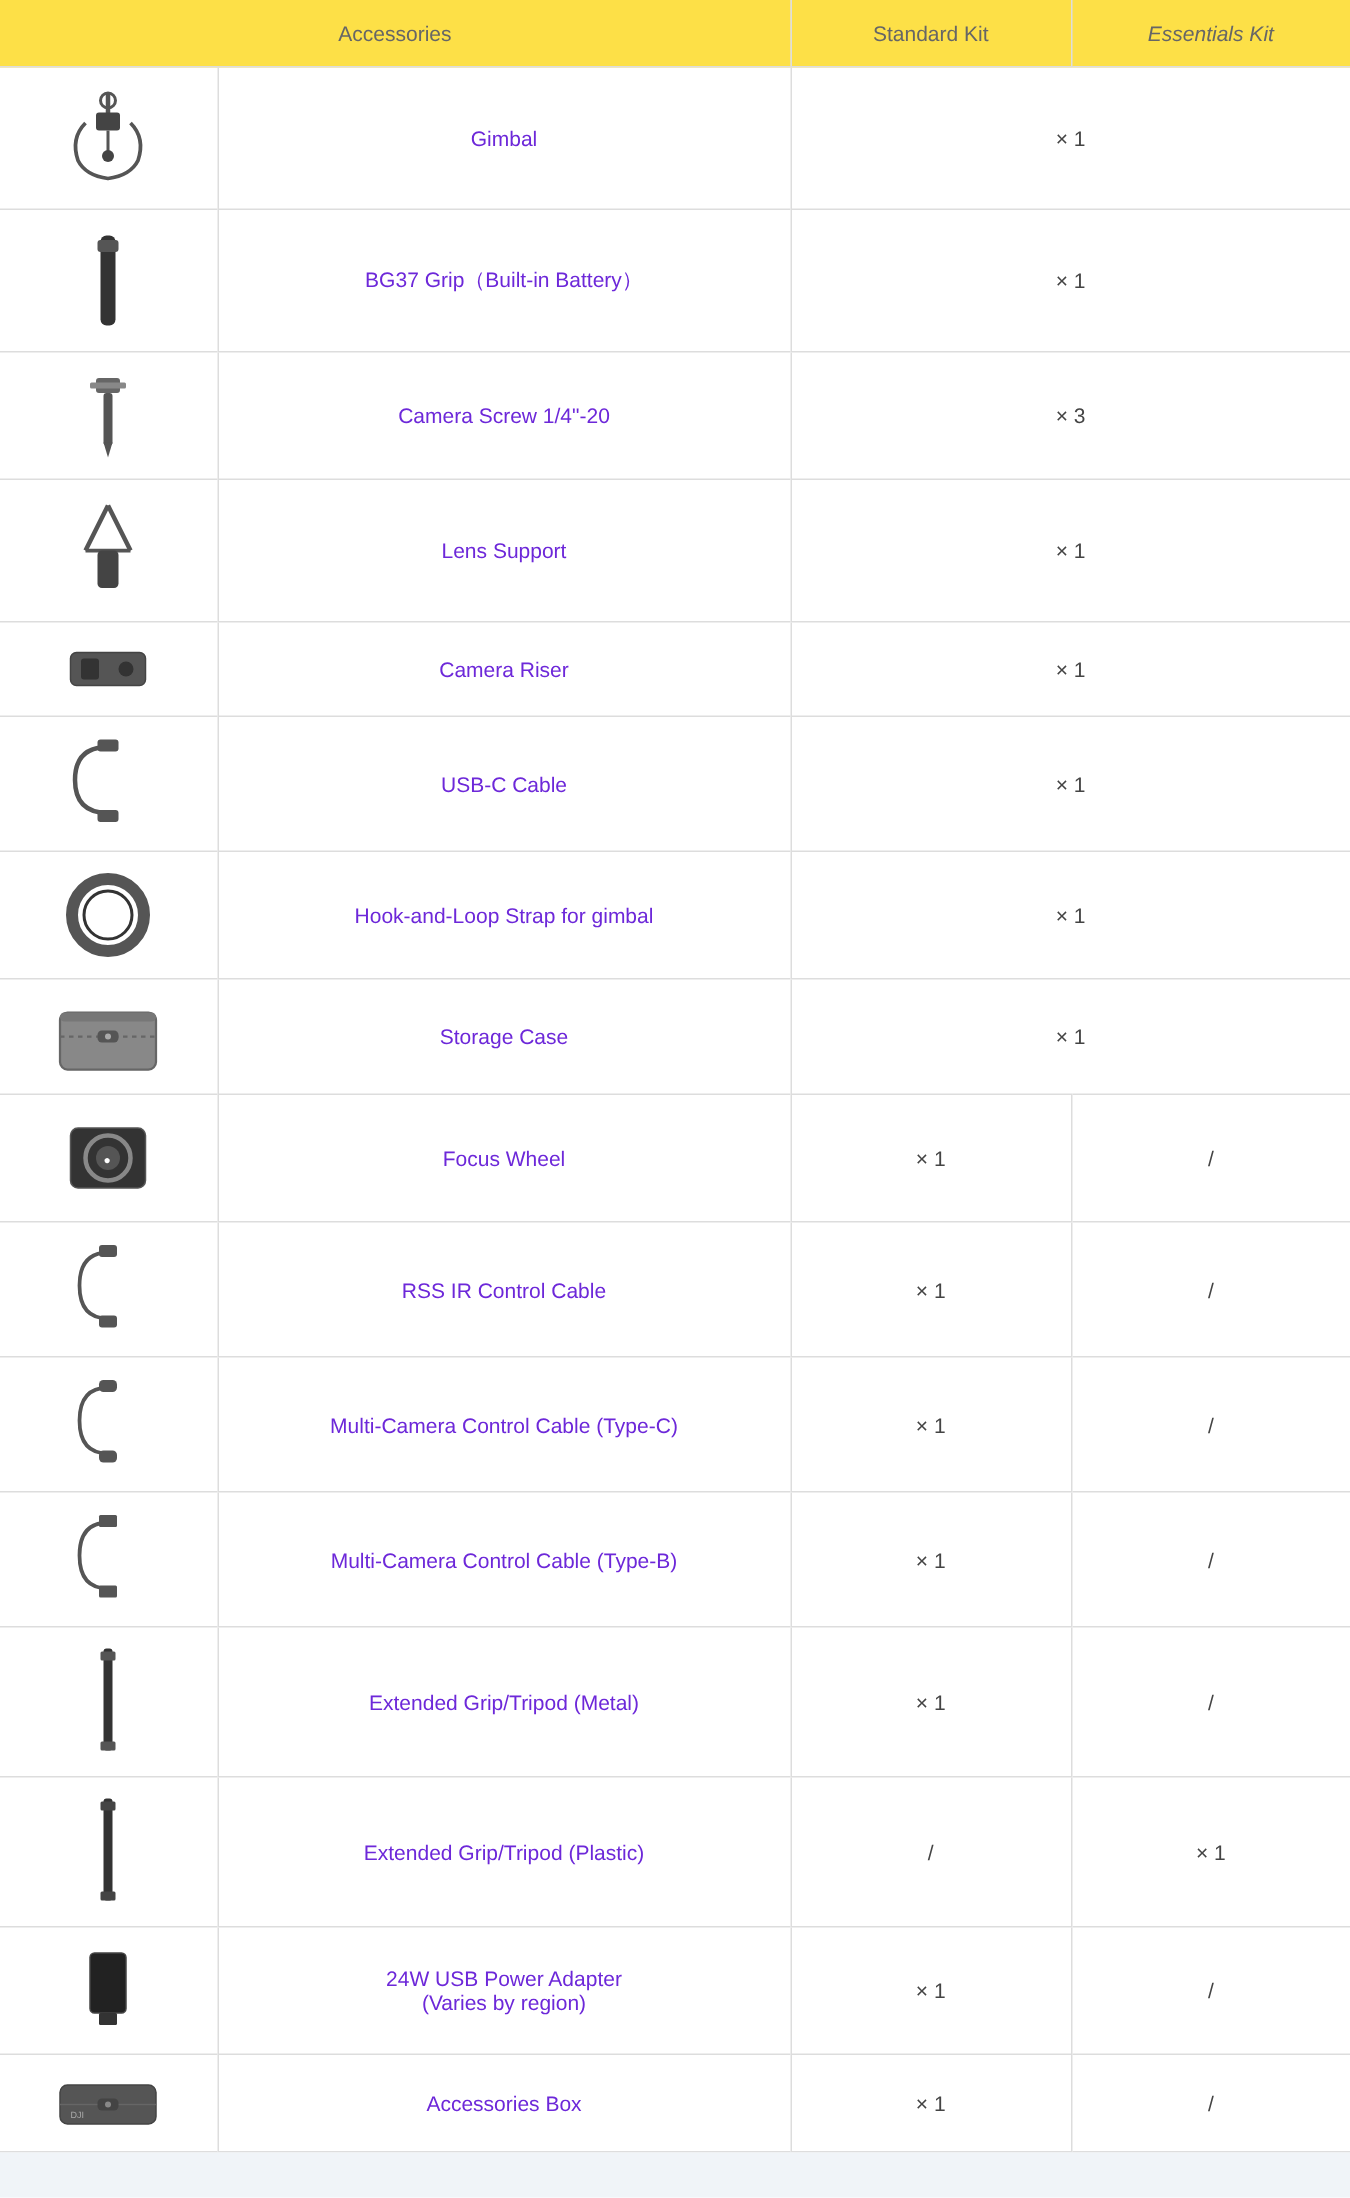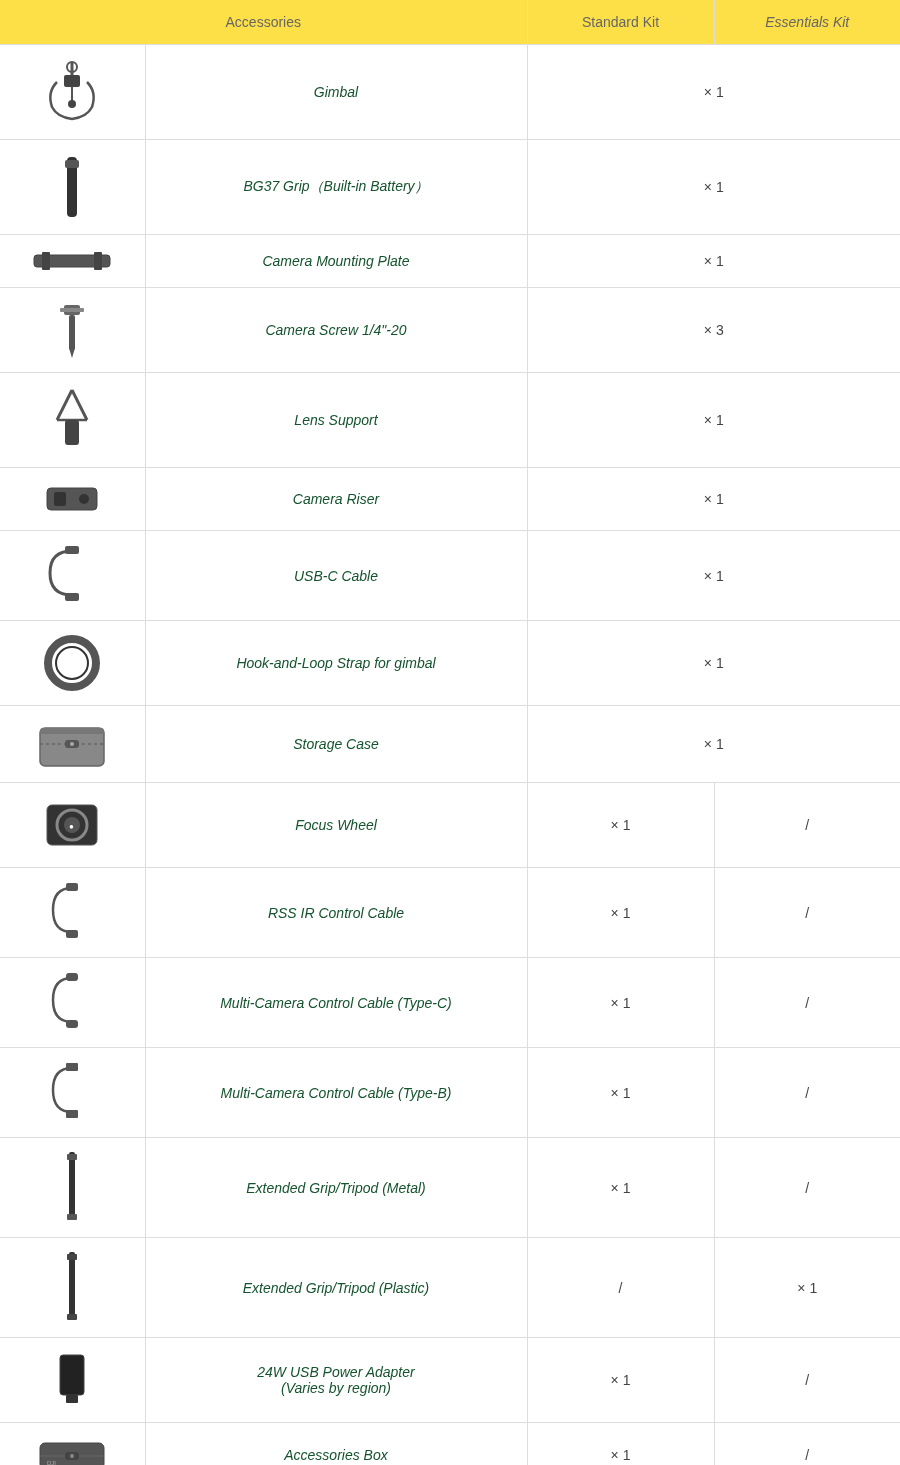--- a/index.html
+++ b/index.html
@@ -42,22 +42,21 @@
       border-right: 1px solid #ddd;
     }
     tbody td:last-child { border-right: none; }
     .td-icon {
       width: 145px;
       text-align: center;
     }
     .td-name {
       width: 382px;
       text-align: center;
-      color: #14532d;
-      font-style: italic;
+      color: #6d28d9;
     }
     .td-standard {
       width: 187px;
       text-align: center;
       color: #444;
     }
     .td-essentials {
       width: 186px;
       text-align: center;
       color: #444;
@@ -97,32 +96,20 @@
             <svg width="30" height="70" viewBox="0 0 30 70">
         <rect x="10" y="5" width="10" height="60" rx="4" fill="#333"></rect>
         <rect x="8" y="8" width="14" height="8" rx="2" fill="#555"></rect>
       </svg>
           </td>
           <td class="td-name">BG37 Grip（Built-in Battery）</td>
           <td class="td-standard" colspan="2" style="border-right: none;">× 1</td>
         </tr>
         <tr>
           <td class="td-icon">
-            <svg width="80" height="28" viewBox="0 0 80 28">
-        <rect x="2" y="8" width="76" height="12" rx="3" fill="#555"></rect>
-        <rect x="2" y="8" width="76" height="12" rx="3" fill="none" stroke="#444" stroke-width="1"></rect>
-        <rect x="10" y="5" width="8" height="18" rx="1" fill="#444"></rect>
-        <rect x="62" y="5" width="8" height="18" rx="1" fill="#444"></rect>
-      </svg>
-          </td>
-          <td class="td-name">Camera Mounting Plate</td>
-          <td class="td-standard" colspan="2" style="border-right: none;">× 1</td>
-        </tr>
-        <tr>
-          <td class="td-icon">
             <svg width="40" height="60" viewBox="0 0 40 60">
         <rect x="12" y="5" width="16" height="10" rx="2" fill="#666"></rect>
         <rect x="8" y="8" width="24" height="4" rx="1" fill="#888"></rect>
         <rect x="17" y="15" width="6" height="35" rx="2" fill="#555"></rect>
         <path d="M17,48 L20,58 L23,48" fill="#555"></path>
       </svg>
           </td>
           <td class="td-name">Camera Screw 1/4"-20</td>
           <td class="td-standard" colspan="2" style="border-right: none;">× 3</td>
         </tr>

